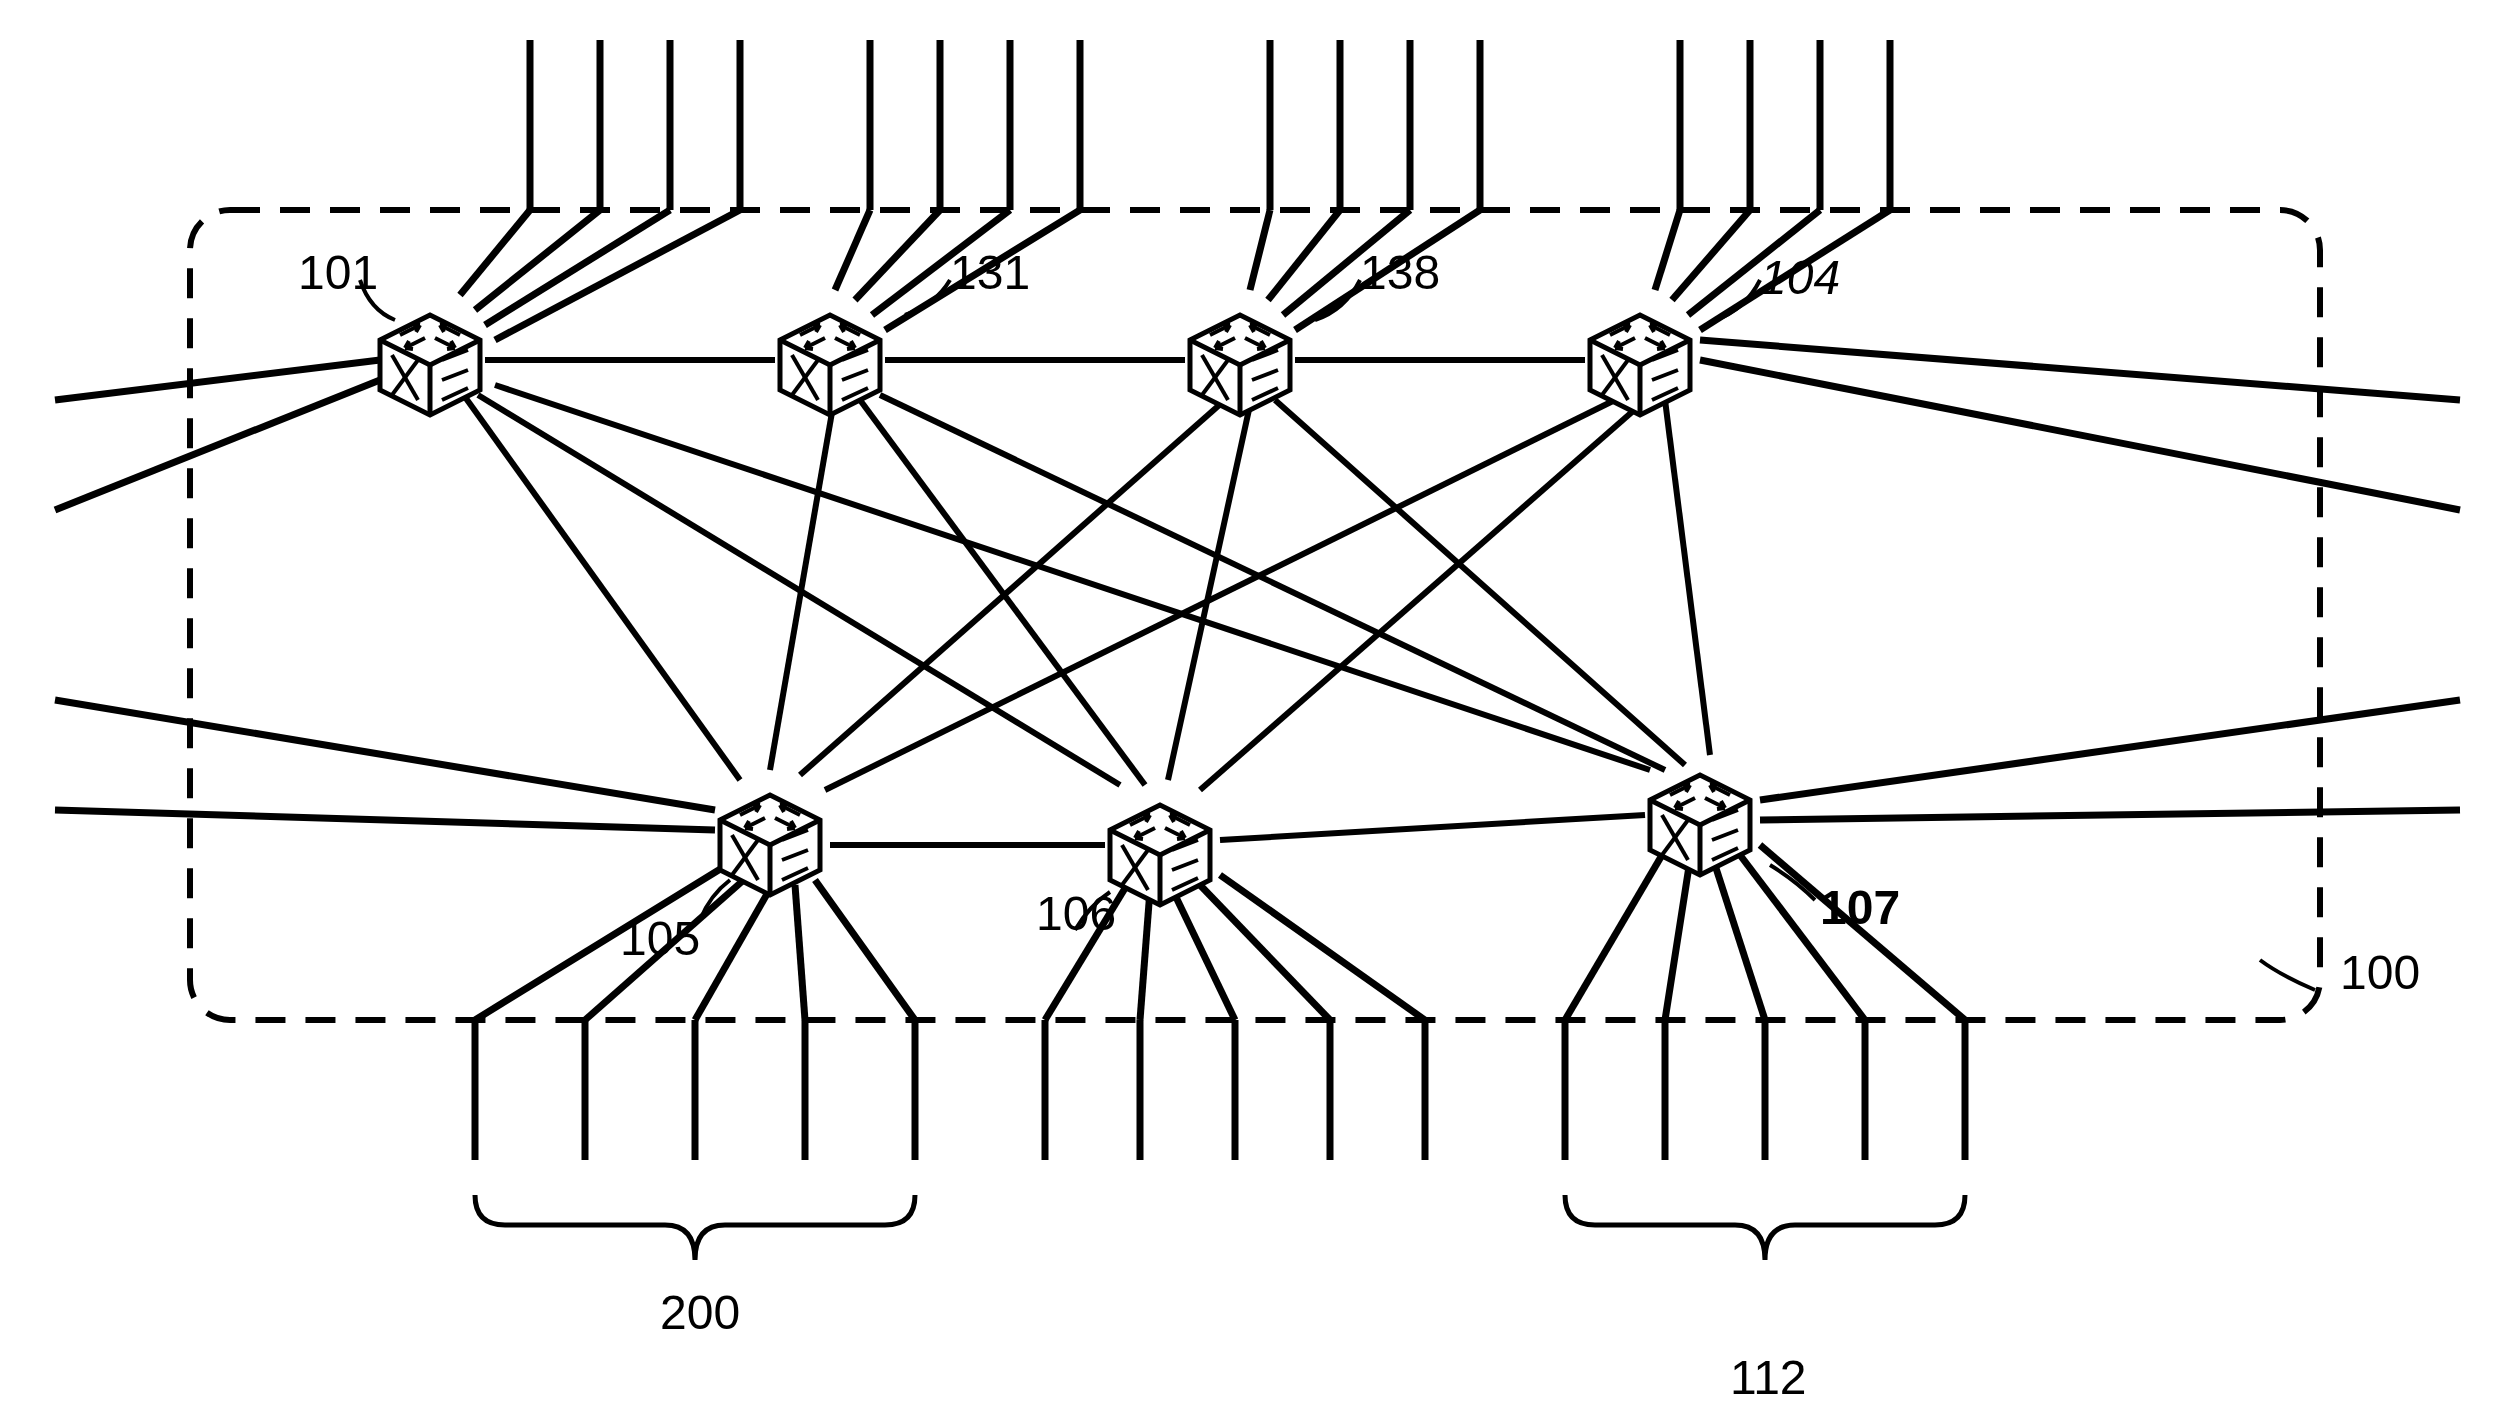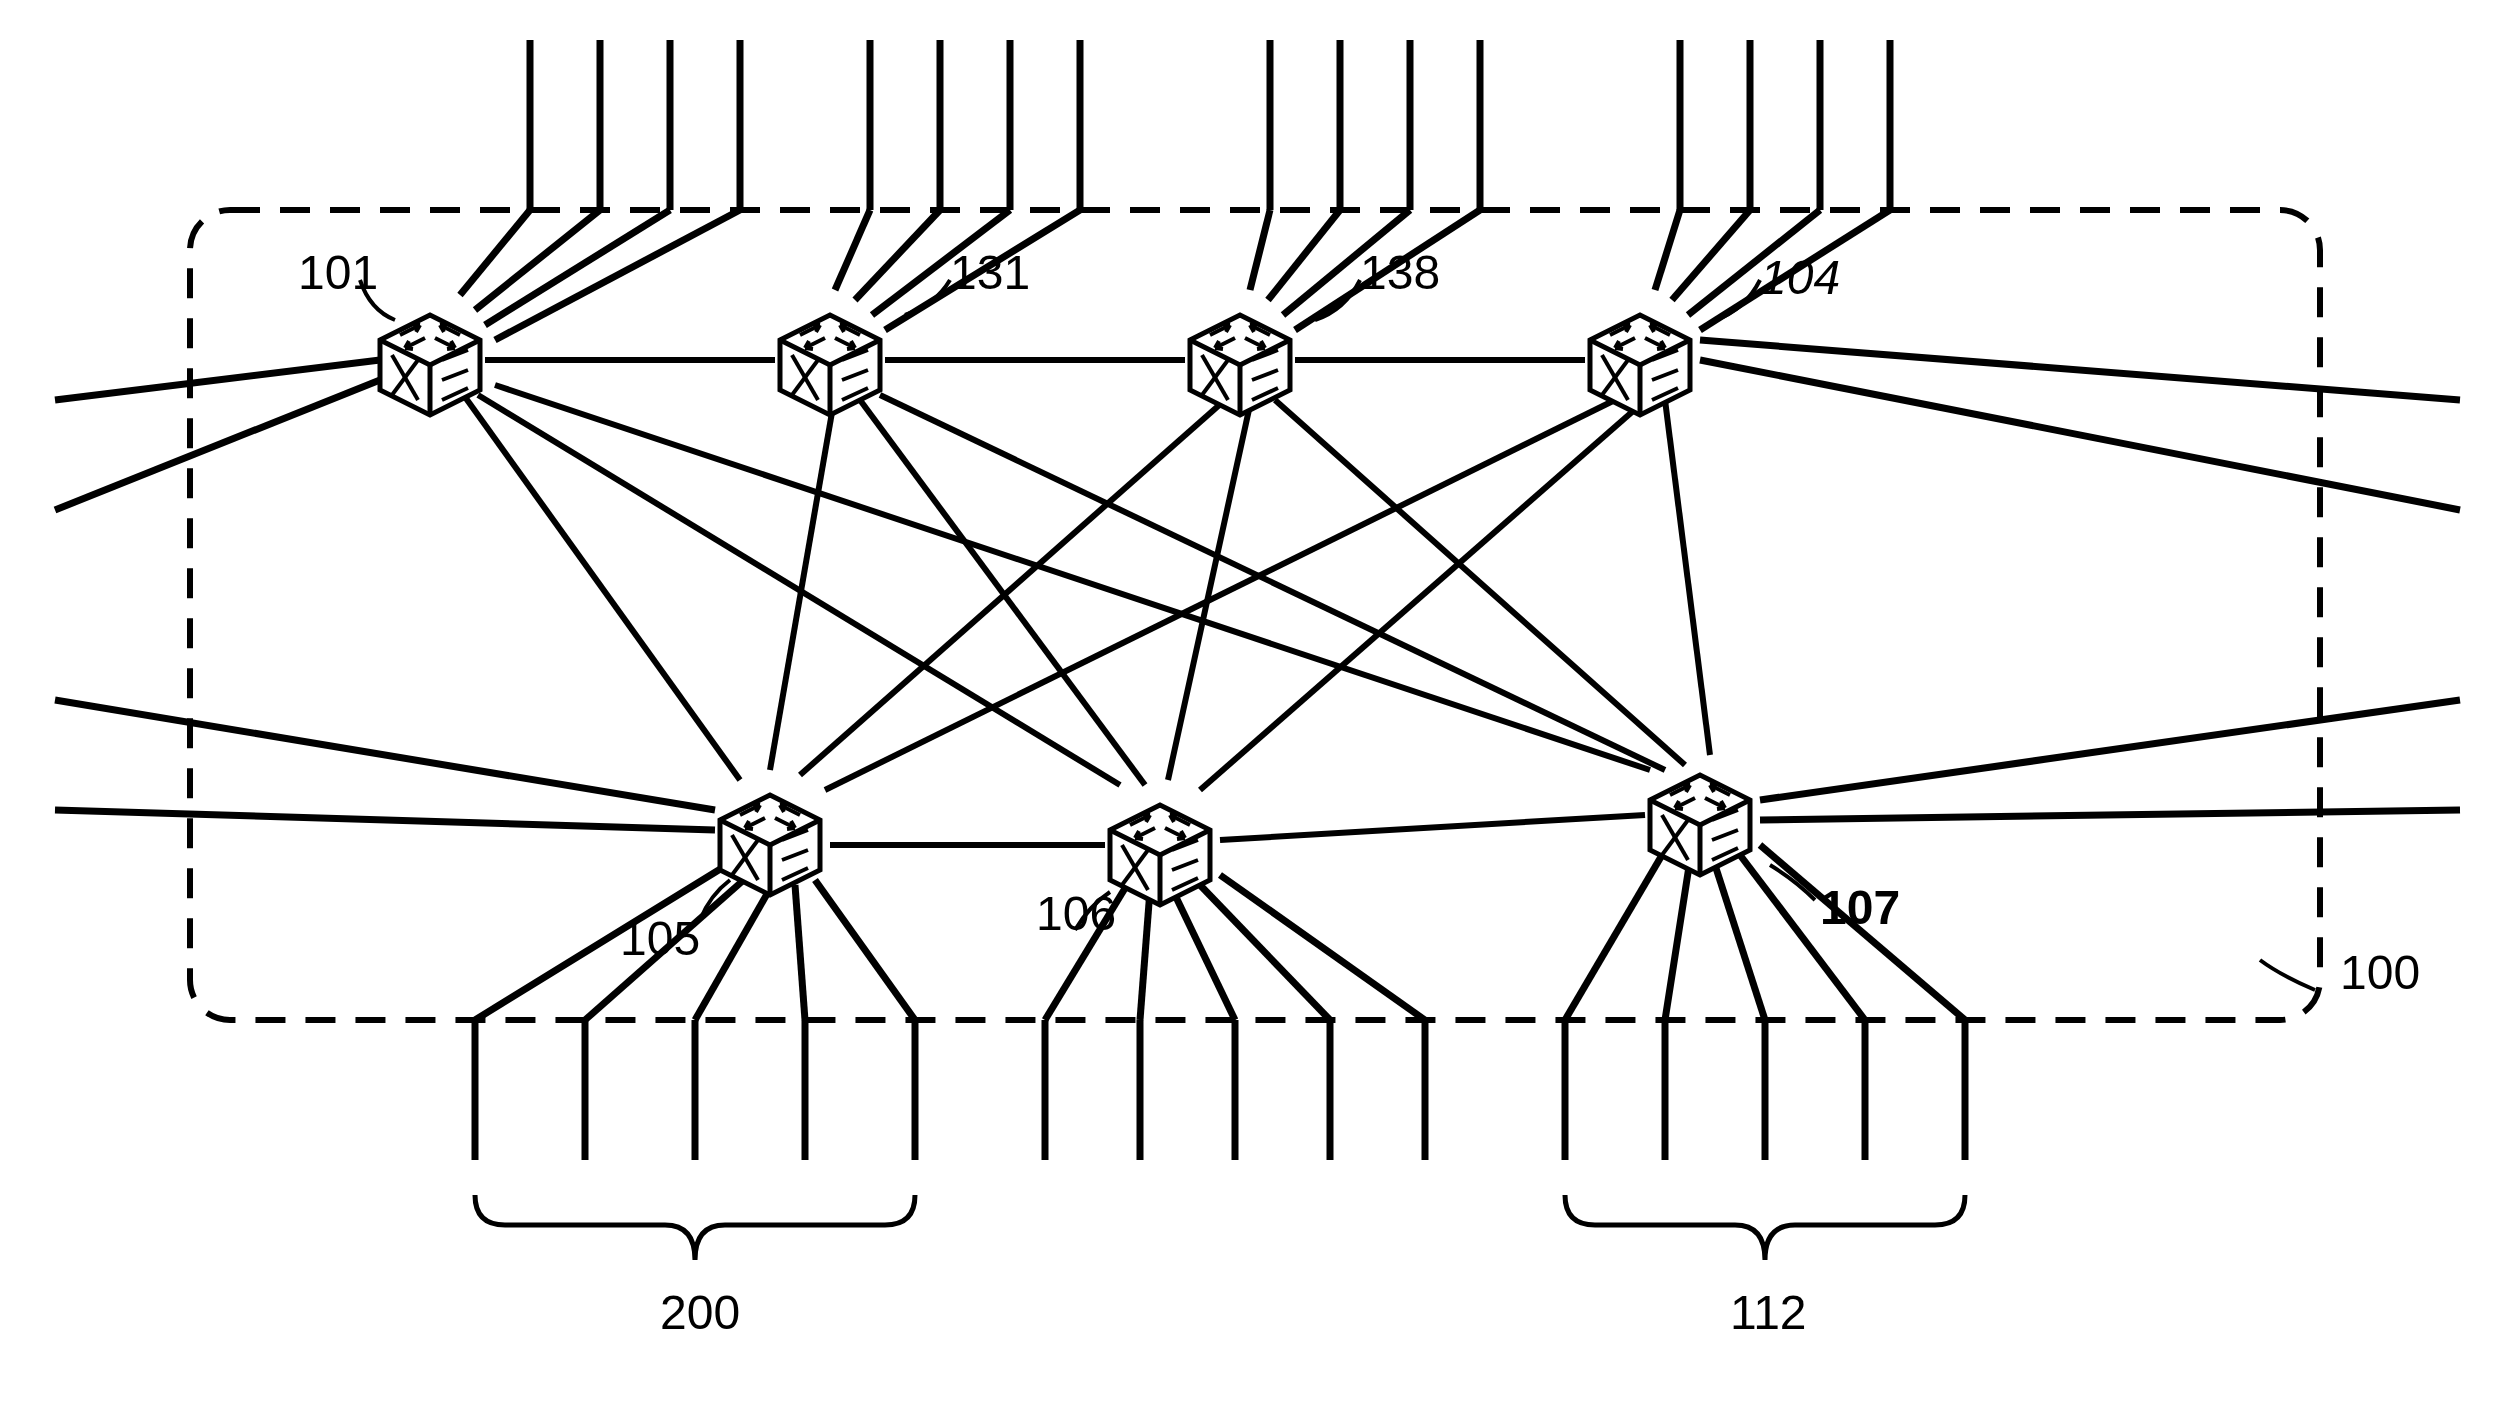--- a/index.html
+++ b/index.html
@@ -211,15 +211,15 @@
 
 <div class="label" style="left:290px; top:245px;margin-left:8px;">101</div>
 <div class="label" style="left:950px; top:245px;">131</div>
 <div class="label" style="left:1360px; top:245px;">138</div>
 <div class="label" style="left:1760px; top:250px;font-style:italic;">104</div>
 <div class="label" style="left:620px; top:911px;">105</div>
 <div class="label" style="left:1000px; top:886px;margin-left:36px;">106</div>
 <div class="label" style="left:1820px; top:880px;font-weight:bold;">107</div>
 <div class="label" style="left:2340px; top:945px;">100</div>
 <div class="label" style="left:660px; top:1285px;">200</div>
-<div class="label" style="left:1730px; top:1285px;">112</div>
+<div class="label" style="left:1730px; top:1350px;">112</div>
 
 </div>
 
 </body></html>

